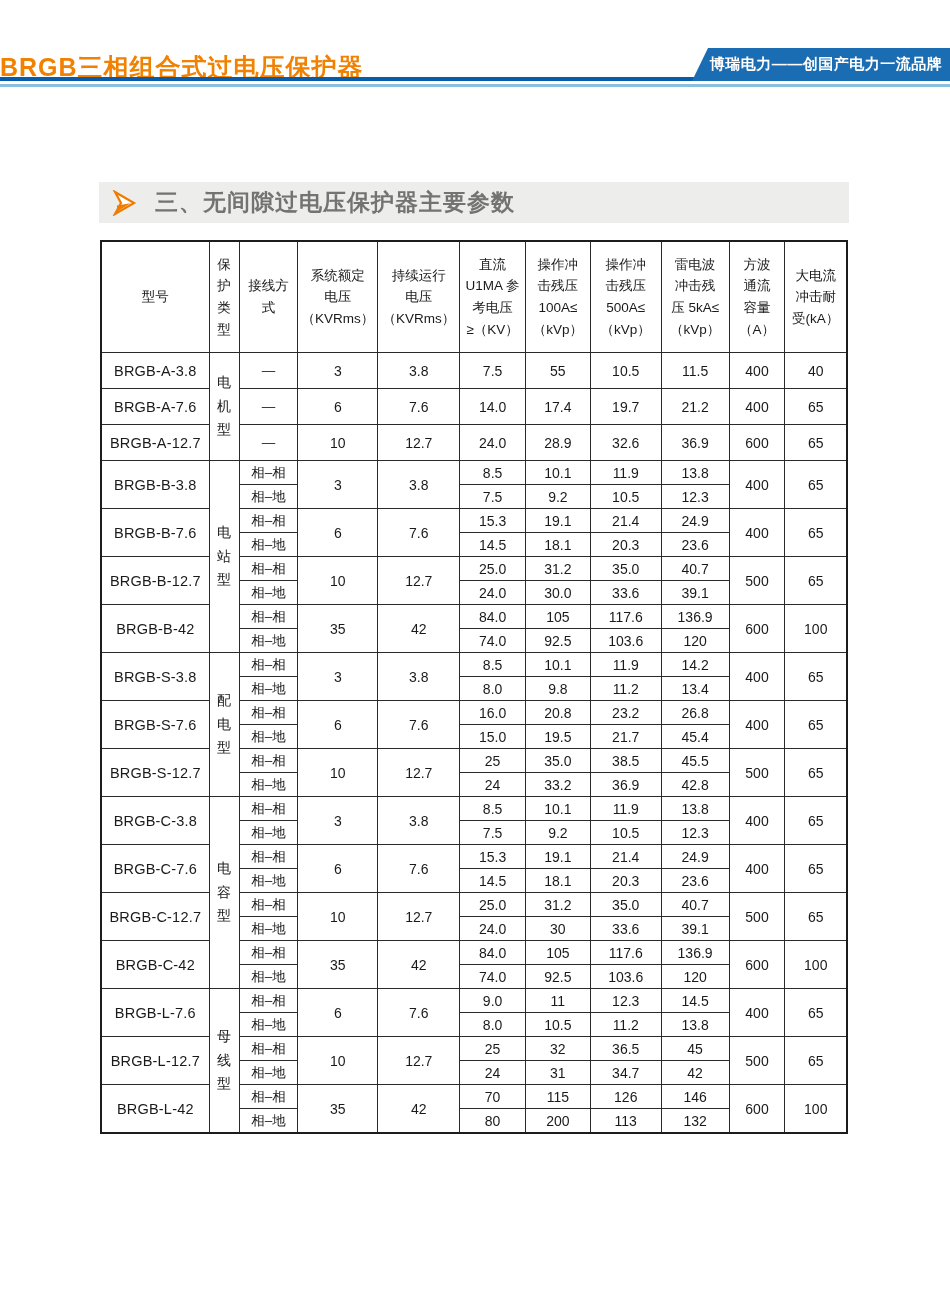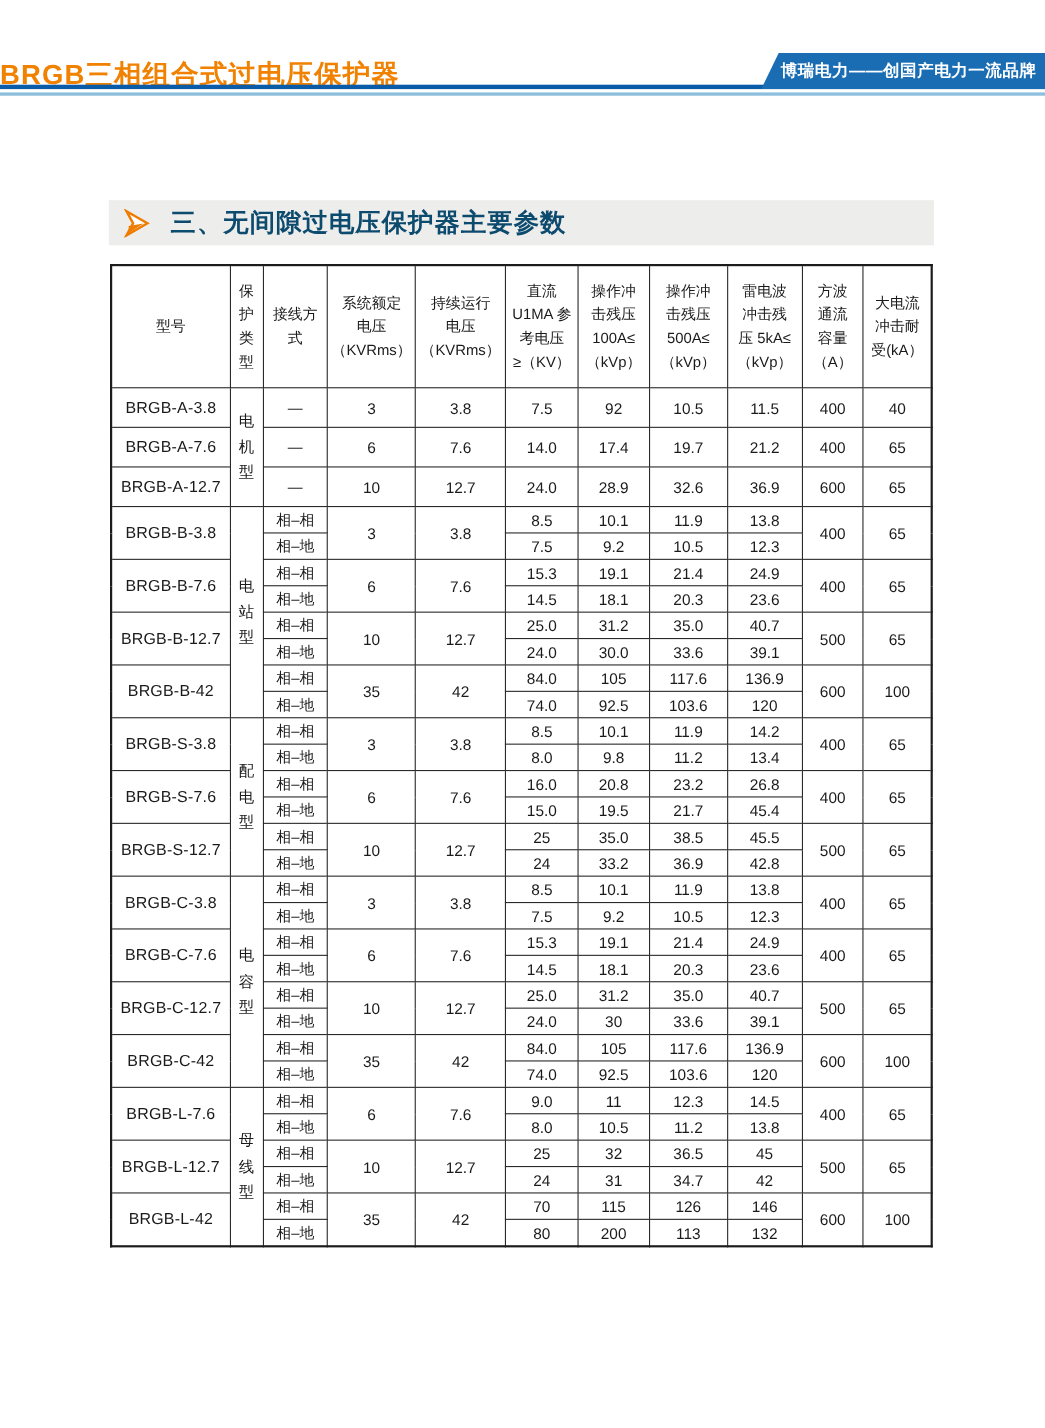--- a/index.html
+++ b/index.html
@@ -29,21 +29,21 @@
     letter-spacing:0.5px; padding-left:10px; white-space:nowrap;
   }
 
   
   .section-bar {
     position:absolute; top:182px; left:99px; width:750px; height:41px;
     background:#ededeb; display:flex; align-items:center;
   }
   .arrow-icon { margin-left:12px; width:26px; height:26px; flex:0 0 auto; }
   .section-title {
-    margin-left:18px; font-size:23px; font-weight:bold; color:#0c4a6e;
+    margin-left:18px; font-size:23px; font-weight:bold; color:#737373;
     letter-spacing:1px; white-space:nowrap;text-align:right;
   }
 
   
   table.params {
     position:absolute; top:240px; left:100px; width:748px;
     border-collapse:collapse; table-layout:fixed;
     border:2px solid #1c1c1c;
   }
   .params th, .params td {
@@ -138,21 +138,21 @@
     <tbody>
         <tr class="single">
           <td class="model">BRGB-A-3.8</td>
           <td class="group" rowspan="3">电
 机
 型</td>
           <td class="conn">—</td>
           <td>3</td>
           <td>3.8</td>
           <td>7.5</td>
-          <td>92</td>
+          <td>55</td>
           <td>10.5</td>
           <td>11.5</td>
           <td>400</td>
           <td>40</td>
         </tr>
         <tr class="single">
           <td class="model">BRGB-A-7.6</td>
           <td class="conn">—</td>
           <td>6</td>
           <td>7.6</td>

